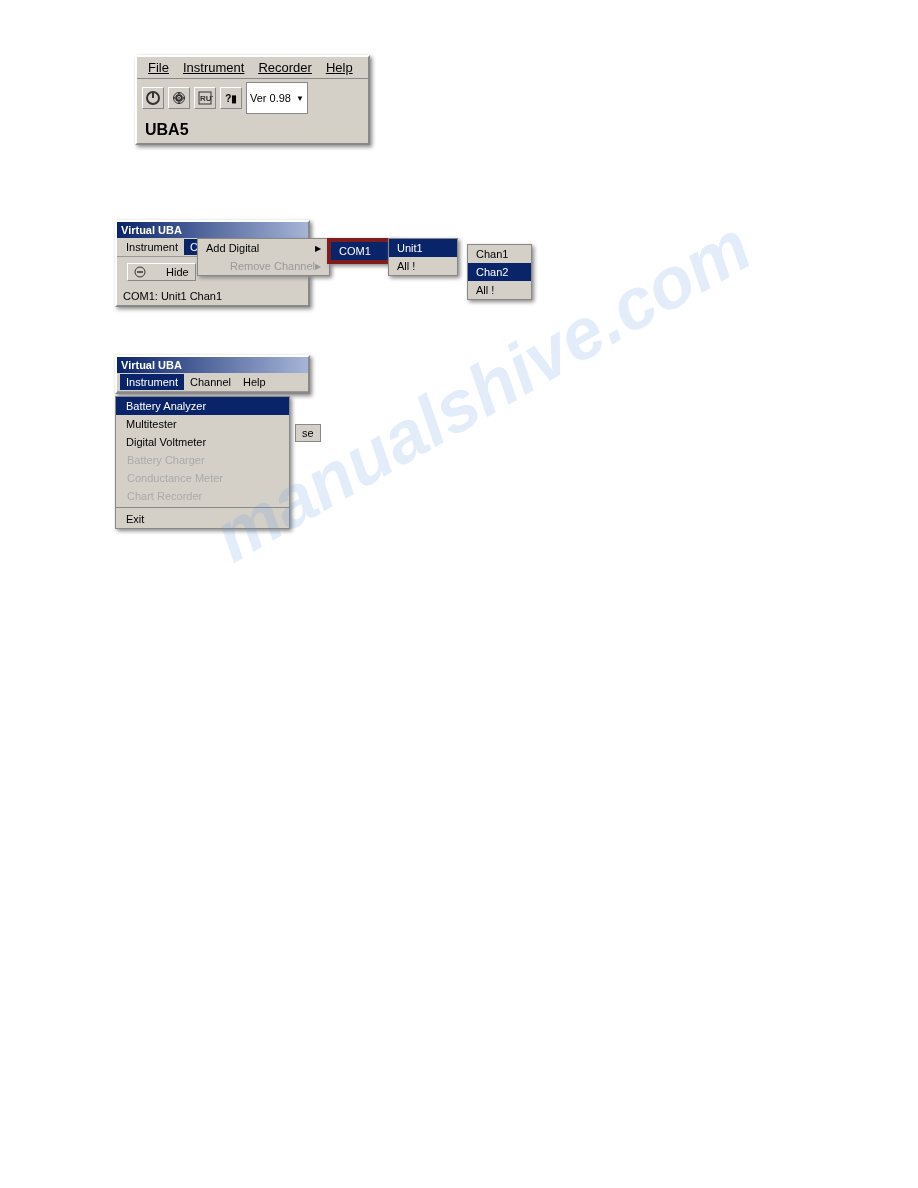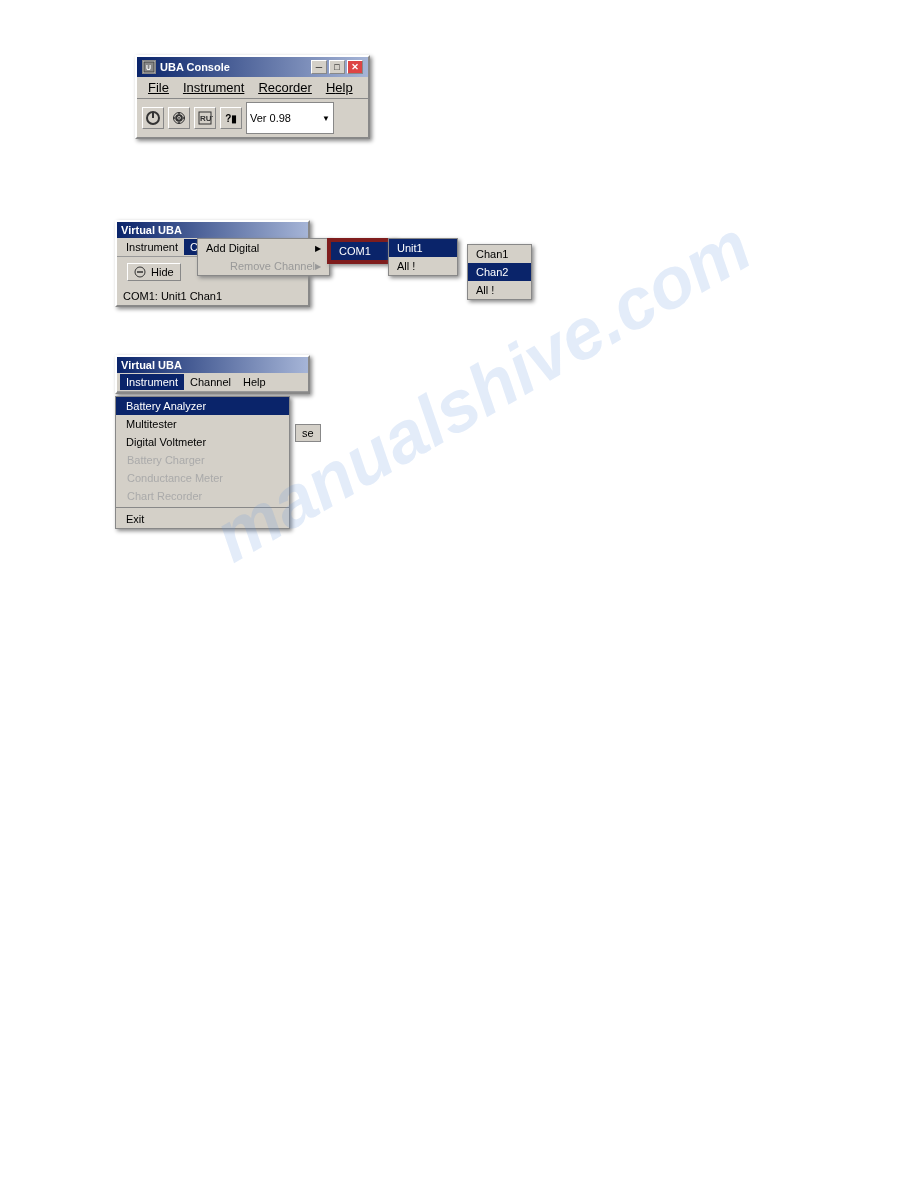--- a/index.html
+++ b/index.html
@@ -135,21 +135,21 @@
       font-weight: bold;
     }
 
     .version-dropdown {
       display: flex;
       align-items: center;
       border: 1px solid #888;
       background: #fff;
       padding: 9px 3px;
       font-size: 11px;
-      width: 88px;
+      width: 62px;
       justify-content: space-between;
     }
 
     .version-arrow {
       font-size: 8px;
     }
 
     .device-name {
       padding: 4px 8px;
       font-size: 16px;
@@ -279,21 +279,21 @@
     .vuba-status {
       padding: 3px 6px;
       font-size: 11px;
       background: #d4d0c8;
     }
 
     
     .hide-btn {
       display: inline-flex;
       align-items: center;
-      gap: 3px;
+      gap: 18px;
       padding: 2px 6px;
       background: #d4d0c8;
       border: 1px solid #888;
       border-top: 1px solid #fff;
       border-left: 1px solid #fff;
       font-size: 11px;
       cursor: pointer;
       margin: 3px 5px;
     }
 
@@ -355,36 +355,20 @@
       border: 1px solid #888;
       font-size: 11px;
     }
   </style>
 </head>
 <body>
 
 <div class="watermark">manualshive.com</div>
 
 <div class="uba-console-window">
-  <div class="title-bar">
-    <div class="title-bar-left">
-      <div class="title-icon">
-        <svg width="12" height="12" viewBox="0 0 12 12">
-          <rect x="1" y="1" width="10" height="10" fill="#888" stroke="#444" stroke-width="1"></rect>
-          <text x="3" y="9" font-size="7" fill="white">U</text>
-        </svg>
-      </div>
-      <span>UBA Console</span>
-    </div>
-    <div class="title-bar-buttons">
-      <div class="title-btn">─</div>
-      <div class="title-btn">□</div>
-      <div class="title-btn" style="background:#d44; color:white; font-weight:bold;">✕</div>
-    </div>
-  </div>
 
   <div class="menu-bar">
     <span class="menu-item">File</span>
     <span class="menu-item">Instrument</span>
     <span class="menu-item">Recorder</span>
     <span class="menu-item">Help</span>
   </div>
 
   <div class="toolbar">
 
@@ -415,20 +399,21 @@
     </div>
 
     <div class="toolbar-btn" style="font-size:10px; font-weight:bold;">?▮</div>
 
     <div class="version-dropdown">
       <span>Ver 0.98</span>
       <span class="version-arrow">▼</span>
     </div>
   </div>
 
+  <div class="device-name">UBA5</div>
 </div>
 
 <div class="virtual-uba-1">
   <div class="vuba-title">Virtual UBA</div>
 
   <div class="vuba-menu-bar">
     <span class="vuba-menu-item">Instrument</span>
     <span class="vuba-menu-item active">Channel</span>
     <span class="vuba-menu-item">Help</span>
   </div>

